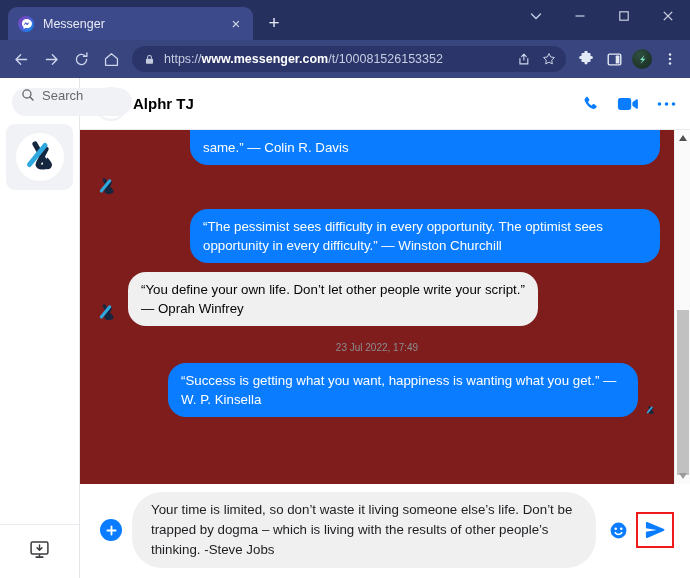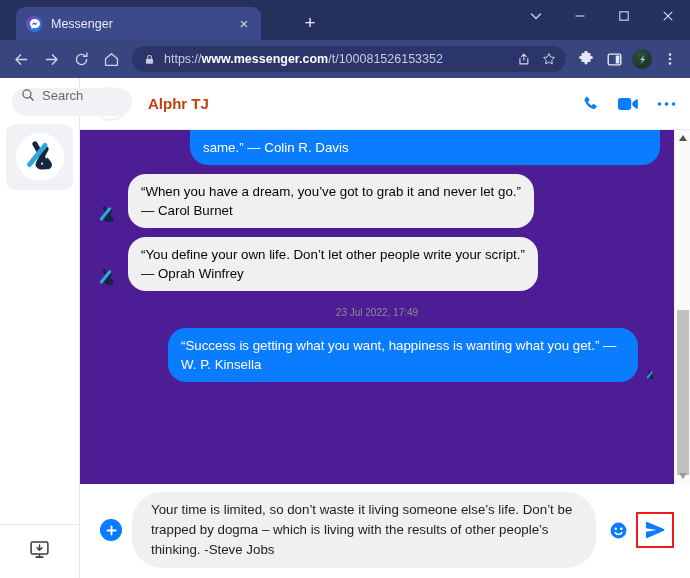--- a/index.html
+++ b/index.html
@@ -10,21 +10,21 @@
     background: #ffffff;
   }
   * { box-sizing: border-box; }
 
   
   .browser { width: 690px; height: 578px; display: flex; flex-direction: column; background:#26305e; }
 
   
   .tabstrip {
     height: 40px; background: #26305e;
-    display: flex; align-items: flex-end; padding-left: 16px; position: relative; gap: 28px;
+    display: flex; align-items: flex-end; padding-left: 8px; position: relative;
   }
   .tab {
     height: 33px; width: 245px; background: #3c4a8c;
     border-radius: 9px 9px 0 0;
     display: flex; align-items: center; padding: 0 8px 0 10px;
     position: relative;
   }
   .tab-favicon {
     width: 16px; height: 16px; border-radius: 50%;
     background: linear-gradient(135deg,#8a3ab9 0%, #4f5bd5 50%, #0095f6 100%);
@@ -120,28 +120,28 @@
   
   .chat { flex: 1 1 auto; display:flex; flex-direction:column; min-width:0; background:#fff; }
   .chat-header {
     height: 52px; flex: 0 0 52px; display:flex; align-items:center;
     padding: 0 14px 0 14px; border-bottom: 1px solid #e9ebee; background:#fff;
   }
   .ch-av {
     width: 34px; height: 34px; border-radius:50%; background:#f0f2f5;
     display:flex; align-items:center; justify-content:center; flex:0 0 auto;
   }
-  .ch-name { font-size: 15px; color:#c2410c; font-weight: 600; margin-left: 20px; }
+  .ch-name { font-size: 15px; color:#000000; font-weight: 600; margin-left: 5px; }
   .ch-actions { margin-left:auto; display:flex; align-items:center; gap: 18px; }
   .ch-actions .act { color:#0a7cff; cursor:pointer; display:flex; align-items:center; }
 
   
   .thread {
     flex: 1 1 auto; position: relative; overflow: hidden;
-    padding: 0 16px 0 0; background:#4c1d95; min-height:0;
+    padding: 0 16px 0 0; background:#7f1d1d; min-height:0;
   }
   .thread-inner { padding: 0 14px 6px 14px; }
   .row { display:flex; align-items:flex-end; margin: 9px 0; }
   .row.out { justify-content: flex-end; }
   .row.in { justify-content: flex-start; }
   .msg-av { width: 26px; height:26px; flex:0 0 26px; margin-right: 8px; display:flex; align-items:flex-end; }
   .bubble {
     max-width: 480px; border-radius: 18px; padding: 8px 13px;
     font-size: 13.3px; line-height: 19px; word-wrap: break-word; white-space: pre-line;
   }
@@ -388,24 +388,25 @@
           </div>
 
           <div class="row in">
             <span class="msg-av">
               <svg width="26" height="26" viewBox="0 0 48 48">
                 <path d="M19 11l11 19.5c.9 1.6-.2 3.5-2 3.5h-3.3c-1.9 0-3.1-2-2.2-3.7L30 16" fill="none" stroke="#15263f" stroke-width="6" stroke-linecap="round"></path>
                 <path d="M13.5 31.5L29 12.5" stroke="#2fa8e0" stroke-width="5.6" stroke-linecap="round" fill="none"></path>
                 <path d="M31.5 24.5c2.4 3 4.5 5.2 4.5 7.3a4.5 4.5 0 01-9 0c0-2.1 2.1-4.3 4.5-7.3z" fill="#15263f"></path>
               </svg>
             </span>
-            <div class="bubble in">“When you have a dream, you’ve got to grab it and never let go.”
-— Carol Burnet</div>
-          </div>
-
+          </div>
+
+          <div class="row out">
+            <div class="bubble out" style="max-width:470px;">“The pessimist sees difficulty in every opportunity. The optimist sees opportunity in every difficulty.” — Winston Churchill</div>
+          </div>
 
           <div class="row in">
             <span class="msg-av">
               <svg width="26" height="26" viewBox="0 0 48 48">
                 <path d="M19 11l11 19.5c.9 1.6-.2 3.5-2 3.5h-3.3c-1.9 0-3.1-2-2.2-3.7L30 16" fill="none" stroke="#15263f" stroke-width="6" stroke-linecap="round"></path>
                 <path d="M13.5 31.5L29 12.5" stroke="#2fa8e0" stroke-width="5.6" stroke-linecap="round" fill="none"></path>
                 <path d="M31.5 24.5c2.4 3 4.5 5.2 4.5 7.3a4.5 4.5 0 01-9 0c0-2.1 2.1-4.3 4.5-7.3z" fill="#15263f"></path>
               </svg>
             </span>
             <div class="bubble in" style="max-width:450px;">“You define your own life. Don’t let other people write your script.”

